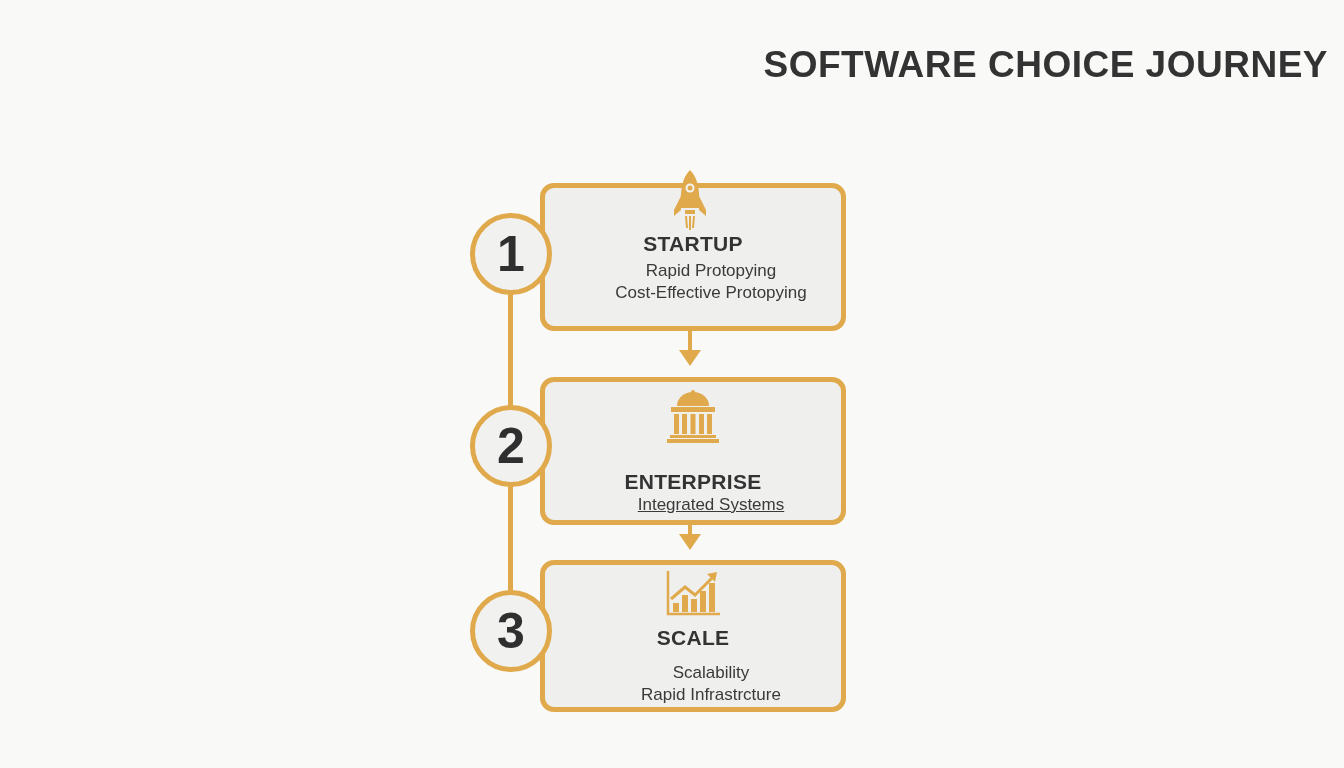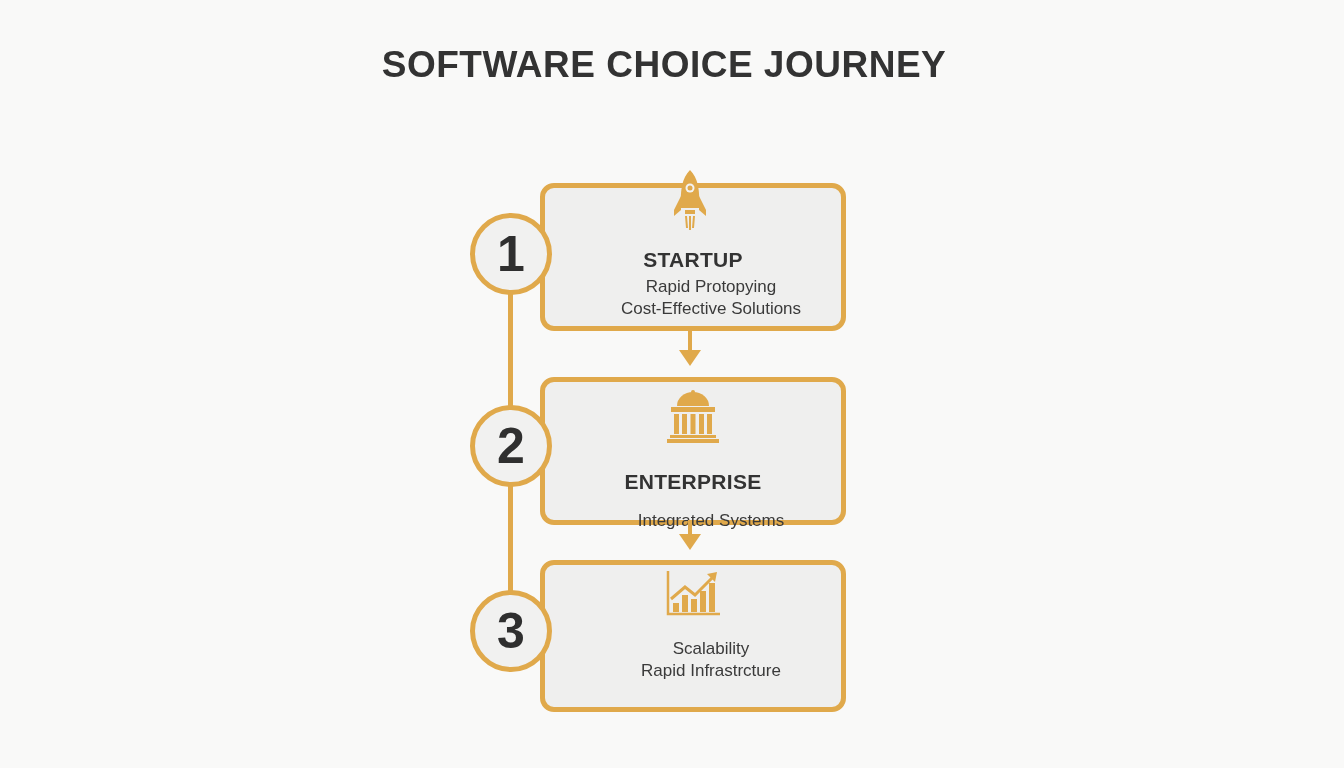--- a/index.html
+++ b/index.html
@@ -3,21 +3,21 @@
 <meta charset="utf-8">
 <style>
   html, body { margin: 0; padding: 0; }
   body {
     width: 1344px; height: 768px; position: relative; overflow: hidden;
     background: #f9f9f8;
     font-family: "Liberation Sans", "DejaVu Sans", sans-serif;
     color: #333333;
   }
   .title {
-    position: absolute; left: 0; top: 44px; width: 1328px; text-align: center;
+    position: absolute; left: 0; top: 44px; width: 1328px; text-align: right;
     font-weight: bold; font-size: 37px; letter-spacing: 0.5px; color: #333333;
   }
   .connector {
     position: absolute; left: 508px; width: 5px; background: #e0a94b;
   }
   .badge {
     position: absolute; width: 72px; height: 72px; border-radius: 50%;
     border: 5px solid #e0a94b; background: #f1f1f0;
     display: flex; align-items: center; justify-content: center;
     font-weight: bold; font-size: 50px; color: #2f2f2f;
@@ -35,24 +35,24 @@
   .arrow { position: absolute; left: 678px; width: 24px; }
 </style>
 </head>
 <body>
 
 <div class="title">SOFTWARE CHOICE JOURNEY</div>
 
 <div class="connector" style="top:255px; height:375px;"></div>
 
 <div class="card" style="top:183px; height:138px;">
-  <div style="position:absolute; top:60px; left:0; right:0;">
+  <div style="position:absolute; top:44px; left:0; right:0;">
     <div class="heading">STARTUP</div>
     <div class="line" style="margin-top:4px;">Rapid Protopying</div>
-    <div class="line">Cost-Effective Solutions</div>
+    <div class="line">Cost-Effective Protopying</div>
   </div>
 </div>
 
 <div class="icon" style="left:690px; top:168px; width:36px; height:64px;">
   <svg width="36" height="64" viewBox="0 0 36 64">
     <path d="M18 2 C26 10 28 22 27 40 L9 40 C8 22 10 10 18 2 Z" fill="#e0a94b"></path>
     <circle cx="18" cy="20" r="4.5" fill="#f3f3f2"></circle>
     <circle cx="18" cy="20" r="2.5" fill="#e0a94b"></circle>
     <path d="M9 28 L2 42 L2 48 L9 42 Z" fill="#e0a94b"></path>
     <path d="M27 28 L34 42 L34 48 L27 42 Z" fill="#e0a94b"></path>
@@ -65,21 +65,21 @@
 <div class="arrow" style="top:326px; height:42px;">
   <svg width="24" height="42" viewBox="0 0 24 42">
     <rect x="10" y="0" width="4" height="26" fill="#e0a94b"></rect>
     <path d="M1 24 L23 24 L12 40 Z" fill="#e0a94b"></path>
   </svg>
 </div>
 
 <div class="card" style="top:377px; height:138px;">
   <div style="position:absolute; top:88px; left:0; right:0;">
     <div class="heading">ENTERPRISE</div>
-    <div class="line" style="margin-top:16px;">Integrated Systems</div>
+    <div class="line" style="margin-top:0;text-decoration:underline;">Integrated Systems</div>
   </div>
   <div class="icon" style="top:6px; width:56px; height:56px;">
     <svg width="56" height="56" viewBox="0 0 56 56">
       <circle cx="28" cy="4" r="2" fill="#e0a94b"></circle>
       <path d="M12 18 A16 14 0 0 1 44 18 Z" fill="#e0a94b"></path>
       <rect x="6" y="19" width="44" height="5" fill="#e0a94b"></rect>
       <rect x="9" y="26" width="5" height="20" fill="#e0a94b"></rect>
       <rect x="17" y="26" width="5" height="20" fill="#e0a94b"></rect>
       <rect x="25.5" y="26" width="5" height="20" fill="#e0a94b"></rect>
       <rect x="34" y="26" width="5" height="20" fill="#e0a94b"></rect>
@@ -93,20 +93,21 @@
 
 <div class="arrow" style="top:520px; height:32px;">
   <svg width="24" height="32" viewBox="0 0 24 32">
     <rect x="10" y="0" width="4" height="16" fill="#e0a94b"></rect>
     <path d="M1 14 L23 14 L12 30 Z" fill="#e0a94b"></path>
   </svg>
 </div>
 
 <div class="card" style="top:560px; height:142px;">
   <div style="position:absolute; top:61px; left:0; right:0;">
+    <div class="heading">SCALE</div>
     <div class="line" style="margin-top:12px;">Scalability</div>
     <div class="line">Rapid Infrastrcture</div>
   </div>
   <div class="icon" style="top:4px; width:56px; height:48px;">
     <svg width="56" height="48" viewBox="0 0 56 48">
       <path d="M3 2 L3 45 L55 45" stroke="#e0a94b" stroke-width="2.5" fill="none"></path>
       <rect x="8" y="34" width="6" height="9" fill="#e0a94b"></rect>
       <rect x="17" y="26" width="6" height="17" fill="#e0a94b"></rect>
       <rect x="26" y="30" width="6" height="13" fill="#e0a94b"></rect>
       <rect x="35" y="22" width="6" height="21" fill="#e0a94b"></rect>

